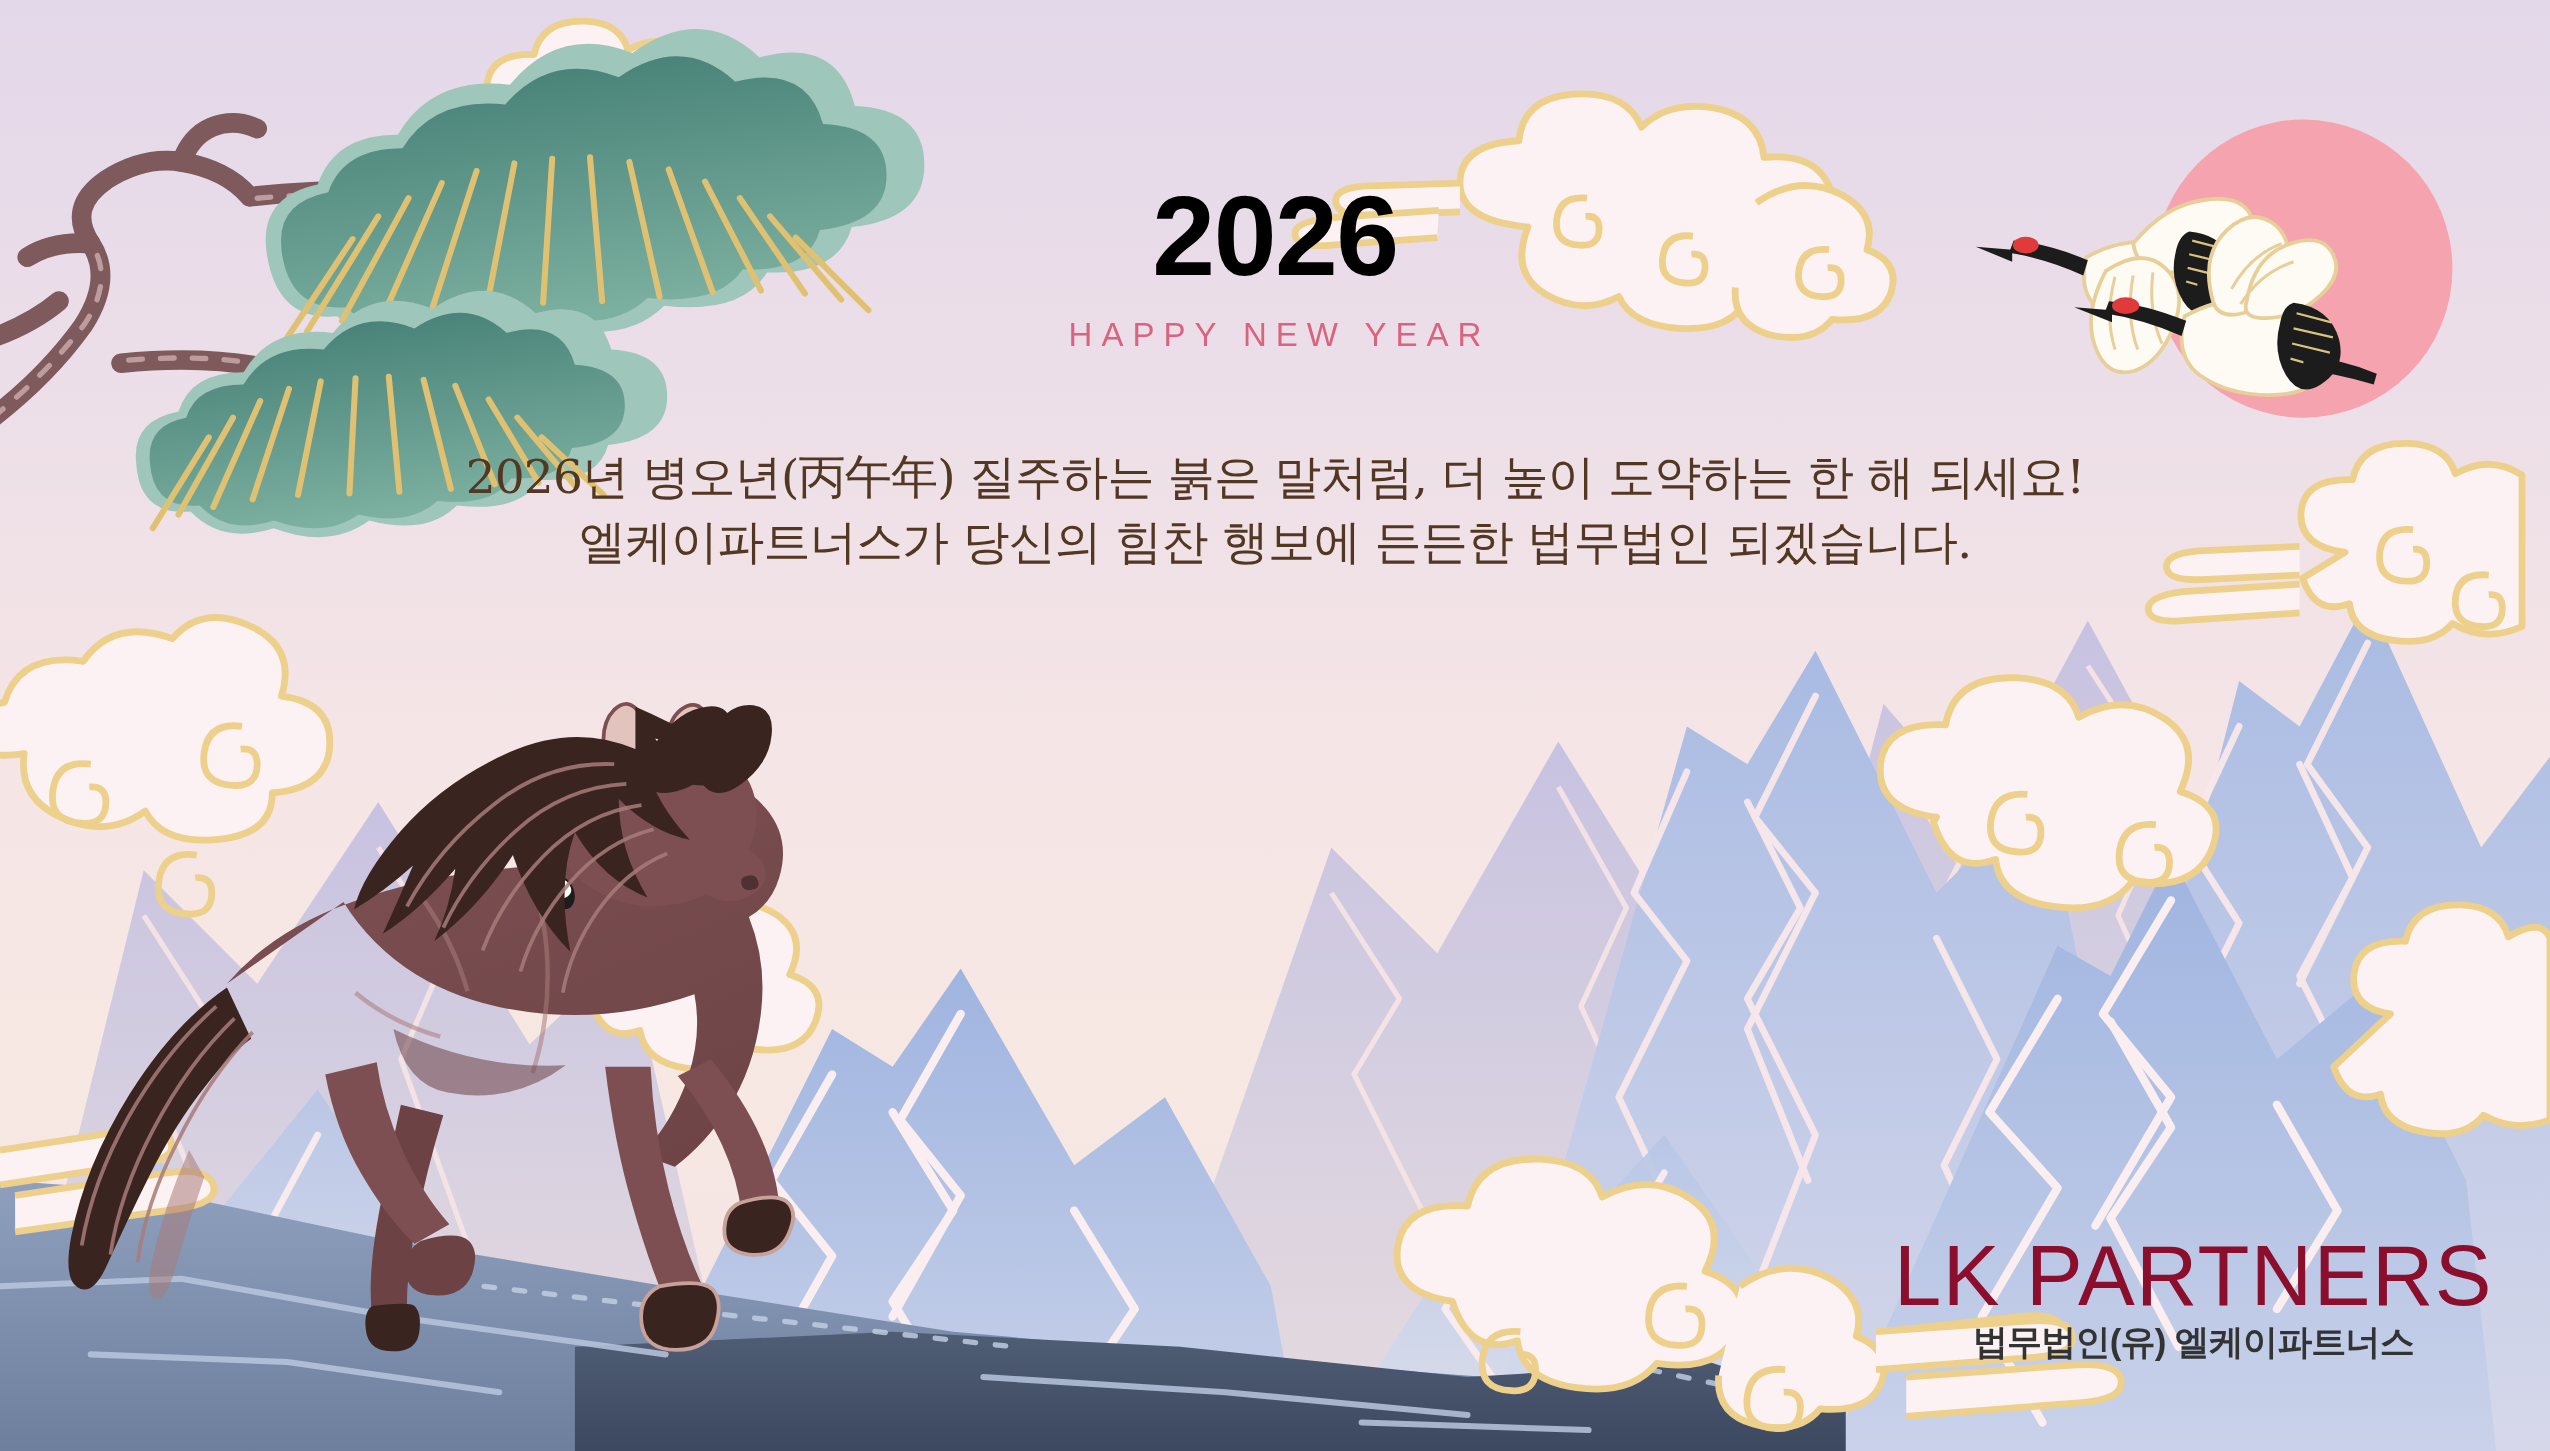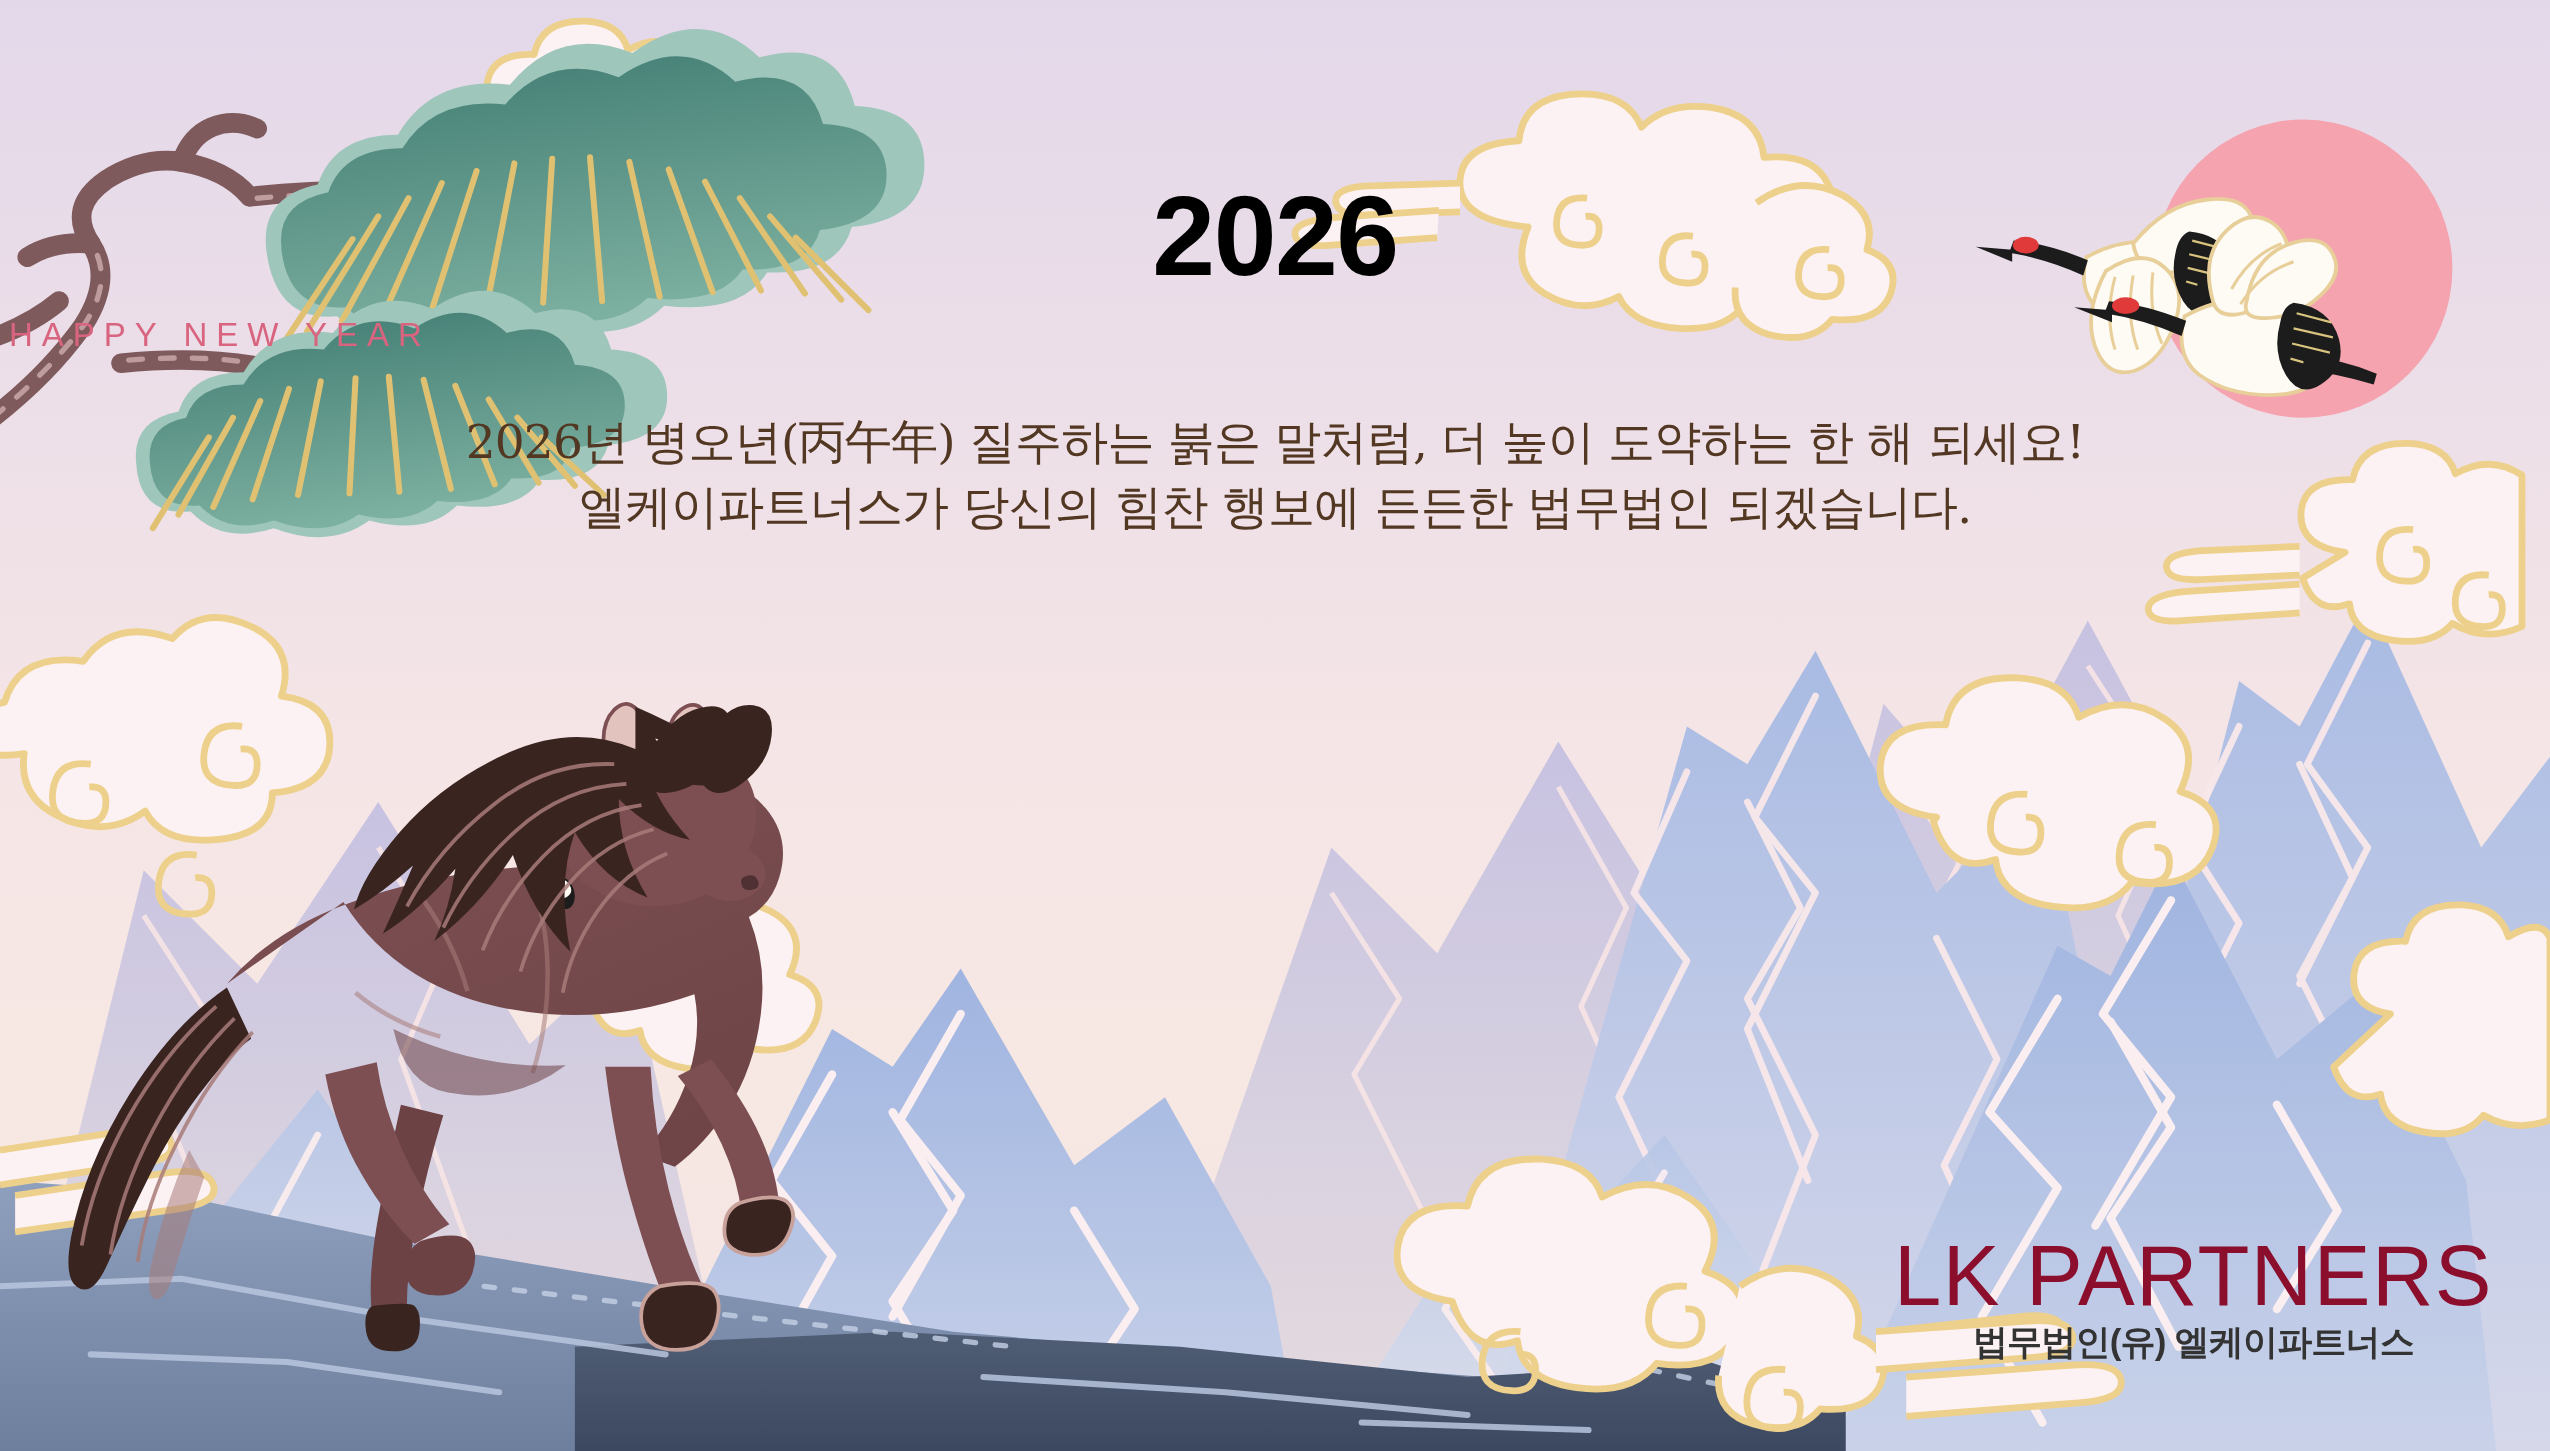--- a/index.html
+++ b/index.html
@@ -42,33 +42,33 @@
     font-weight: bold;
     letter-spacing: -1.5px;
     color: #000000;
     line-height: 1;
   }
   #hny {
     position: absolute;
     left: 0;
     top: 318px;
     width: 2550px;
-    text-align: left;
+    text-align: center;
     font-family: "Liberation Sans", sans-serif;
     font-size: 33px;
     font-weight: normal;
     letter-spacing: 9px;
     text-indent: 9px;
     color: #d9647f;
     line-height: 1;
   }
   #greeting {
     position: absolute;
     left: 0;
-    top: 410px;
+    top: 445px;
     width: 2550px;
     text-align: center;
     font-family: "DejaVu Serif", serif;
     font-size: 47px;
     font-weight: normal;
     color: #523722;
     line-height: 1.38;
     letter-spacing: -0.8px;
   }
   #greeting .gline { display: block; }

